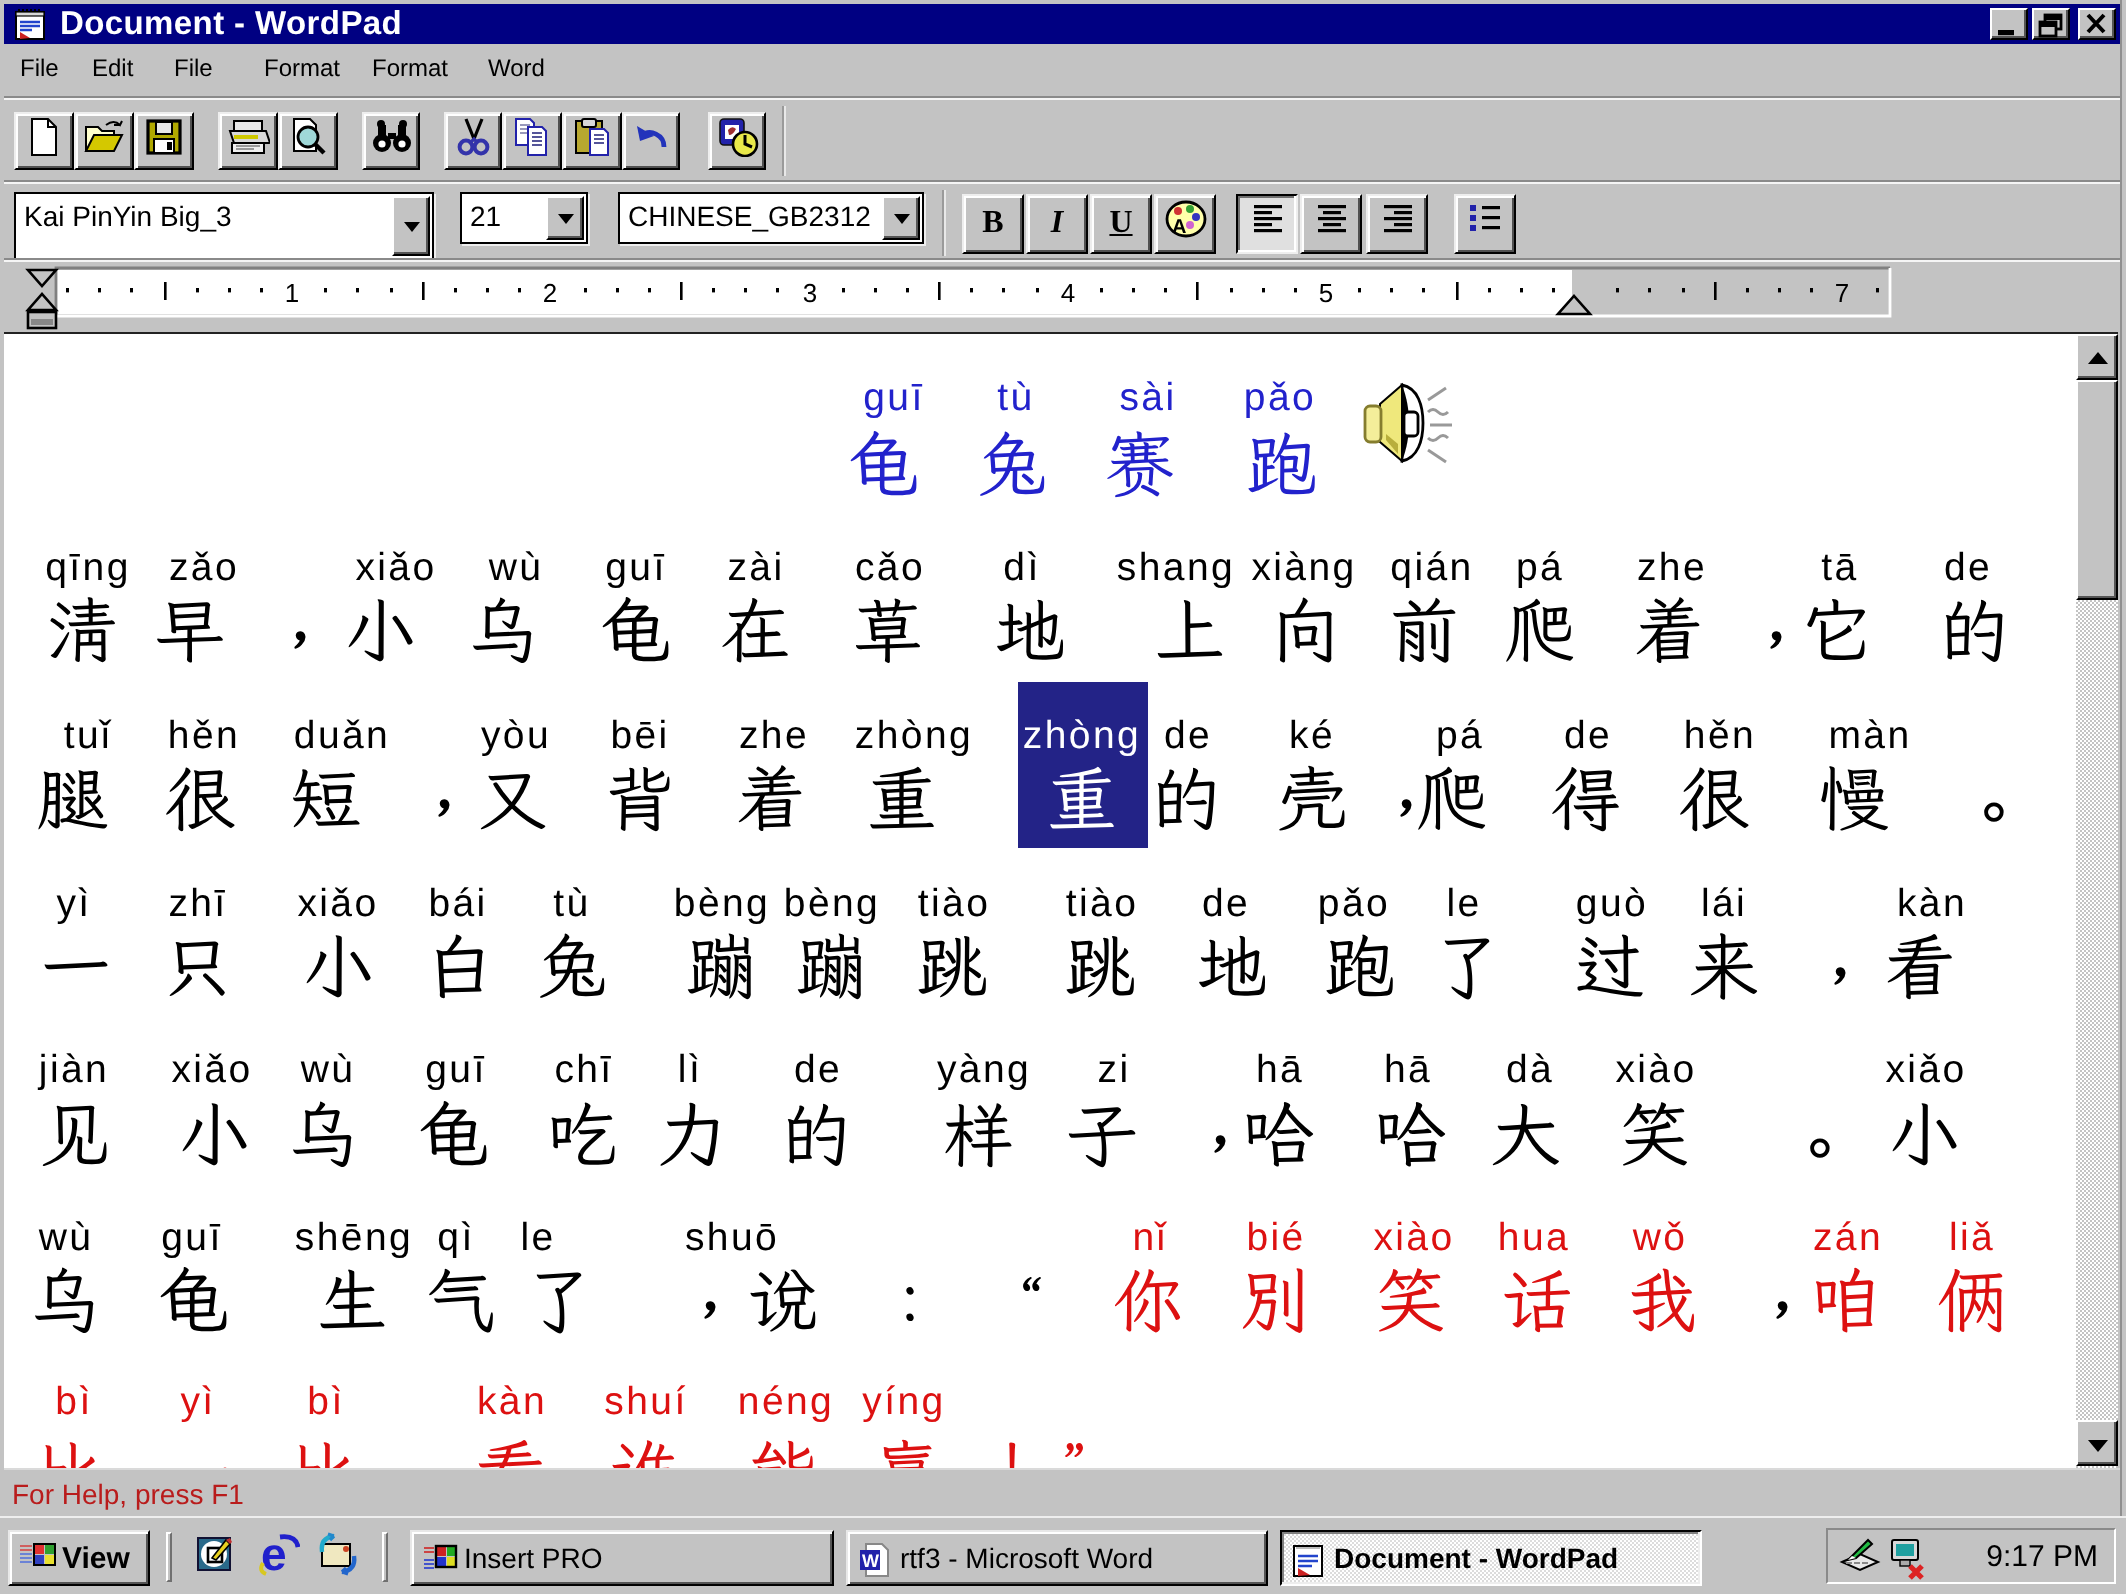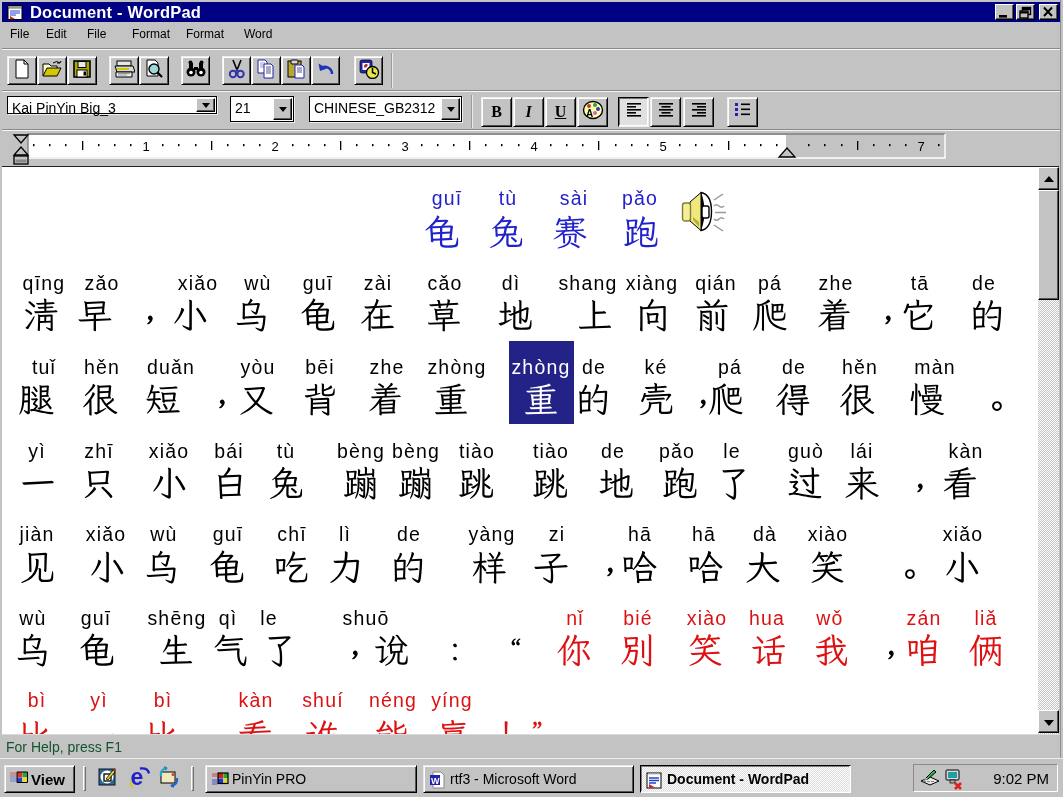--- a/index.html
+++ b/index.html
@@ -21,21 +21,21 @@
 .arrow{position:absolute;left:50%;top:50%;margin:-2px 0 0 -4px;width:0;height:0;
  border:4px solid transparent;border-top:5px solid #000;border-bottom:none}
 #docview{position:absolute;left:2px;top:166px;width:1036px;height:568px;background:#fff;border-top:1.5px solid #222}
 #scroll{position:absolute;left:1038px;top:166px;width:21px;height:568px;
  background:repeating-conic-gradient(#fff 0% 25%,#c3c3c3 0% 50%) 0 0/2px 2px;border-top:1.5px solid #222}
 .sbtn{position:absolute;left:0;width:21px;height:23px;background:#c3c3c3;
  border:1px solid;border-color:#fff #000 #000 #fff;box-shadow:inset -1px -1px 0 #555}
 #thumb{position:absolute;left:0;top:23px;width:21px;height:110px;background:#c3c3c3;
  border:1px solid;border-color:#fff #000 #000 #fff;box-shadow:inset -1px -1px 0 #555}
 #statusbar{position:absolute;left:2px;top:734px;width:1059px;height:24px;background:#c3c3c3;
- font-size:14px;color:#14532d;border-top:1px solid #dadada}
+ font-size:14px;color:#b91c1c;border-top:1px solid #dadada}
 #statusbar span{position:absolute;left:4px;top:4px}
 #taskbar{position:absolute;left:0;top:758px;width:1063px;height:39px;background:#c3c3c3;border-top:1.5px solid #eee}
 .task{position:absolute;top:6px;height:28px;background:#c3c3c3;font-size:14px;color:#000;
  border:1px solid;border-color:#e8e8e8 #000 #000 #e8e8e8;box-shadow:inset 1px 1px 0 #fff, inset -1px -1px 0 #555}
 .task .lbl{position:absolute;left:26px;top:5px;white-space:nowrap}
 .task .ico{position:absolute;left:5px;top:5px}
 #wpbtn{background:repeating-conic-gradient(#fff 0% 25%,#dcdcdc 0% 50%) 0 0/2px 2px;border-color:#000 #fff #fff #000;box-shadow:inset -1px -1px 0 #eee, inset 1px 1px 0 #808080;font-weight:bold}
 .ridge{position:absolute;top:7px;width:3px;height:25px;background:#c3c3c3;
  border:1px solid;border-color:#fff #707070 #707070 #fff}
 #tray{position:absolute;left:913px;top:5px;width:145px;height:28px;
@@ -166,21 +166,21 @@
         <rect x="2" y="1" width="12" height="13" rx="2" fill="#2222aa" stroke="#111" stroke-width=".8"></rect>
         <rect x="4.5" y="4" width="7" height="7" fill="#fff"></rect>
         <path d="M6,6.5 q2,-2.5 4,-.5 q-1.5,3 -3.5,3 Z" fill="#a03030"></path>
         <circle cx="14.5" cy="13.5" r="6" fill="#e8e84a" stroke="#000" stroke-width="1.3"></circle>
         <path d="M14.5,9 L14.5,13.5 L18,15" stroke="#000" stroke-width="1.5" fill="none"></path>
       </svg></div>
   </div>
 <div class="sep" style="left:391px;top:53px;height:35px"></div>
 <div style="position:absolute;left:2px;top:90px;width:1059px;height:1px;background:#8a8a8a"></div>
 <div style="position:absolute;left:2px;top:91px;width:1059px;height:1px;background:#f5f5f5"></div>
-<div class="combo" style="left:7px;top:96px;width:210px;height:18px">
+<div class="combo" style="left:7px;top:96px;width:210px;height:34px">
     <span class="ctext">Kai PinYin Big_3</span>
     <div class="cbtn">
       <div class="arrow"></div>
     </div>
   </div>
 <div class="combo" style="left:230px;top:96px;width:64px;height:26px">
     <span class="ctext">21</span>
     <div class="cbtn">
       <div class="arrow"></div>
     </div>
@@ -766,21 +766,21 @@
           <rect x="7" y="7.5" width="5" height="5" fill="#2233cc"></rect>
           <rect x="12.5" y="7.5" width="4.5" height="5" fill="#dddd22"></rect>
           <g stroke="#cc4444" stroke-width="1">
             <path d="M1,3 h5 M1,5 h5"></path>
           </g>
           <g stroke="#4455cc" stroke-width="1">
             <path d="M1,9 h5 M1,11 h5 M1,13 h5"></path>
           </g>
           <rect x="7" y="2" width="10" height="10.5" fill="none" stroke="#000" stroke-width="1.2"></rect>
         </svg></span>
-      <span class="lbl">PinYin PRO</span>
+      <span class="lbl">Insert PRO</span>
     </div>
 <div class="task" style="left:423px;width:211px">
       <span class="ico"><svg width="18" height="18" viewBox="0 0 18 18">
           <path d="M4,1 L12,1 L15,4 L15,17 L4,17 Z" fill="#fff" stroke="#888"></path>
           <rect x="1" y="4" width="10" height="10" fill="#2222aa"></rect>
           <text x="2" y="12.5" font-size="9" font-weight="bold" fill="#fff">W</text>
         </svg></span>
       <span class="lbl">rtf3 - Microsoft Word</span>
     </div>
 <div class="task" id="wpbtn" style="left:640px;width:211px">
@@ -800,14 +800,14 @@
           <path d="M5,14.5 h3 M9,14.5 h3 M13,14.5 h3" stroke="#888"></path>
           <path d="M16,3 L8,11 L6,13 L10,12 L18,5 Z" fill="#22bb44" stroke="#000"></path>
           <path d="M6,13 L10,12 L8,11 Z" fill="#fff"></path>
         </svg></span>
       <span style="position:absolute;left:28px;top:2px"><svg width="24" height="24" viewBox="0 0 24 24">
           <rect x="4" y="3" width="13" height="10" rx="1" fill="#d8d8d8" stroke="#000"></rect>
           <rect x="6" y="5" width="9" height="6" fill="#20a0a0"></rect>
           <rect x="8" y="13" width="5" height="3" fill="#aaa" stroke="#000" stroke-width=".7"></rect>
           <path d="M13,16 L19,22 M19,16 L13,22" stroke="#dd2222" stroke-width="2.6"></path>
         </svg></span>
-      <span class="time">9:02 PM</span>
+      <span class="time">9:17 PM</span>
     </div>
 </div>
 </body></html>

